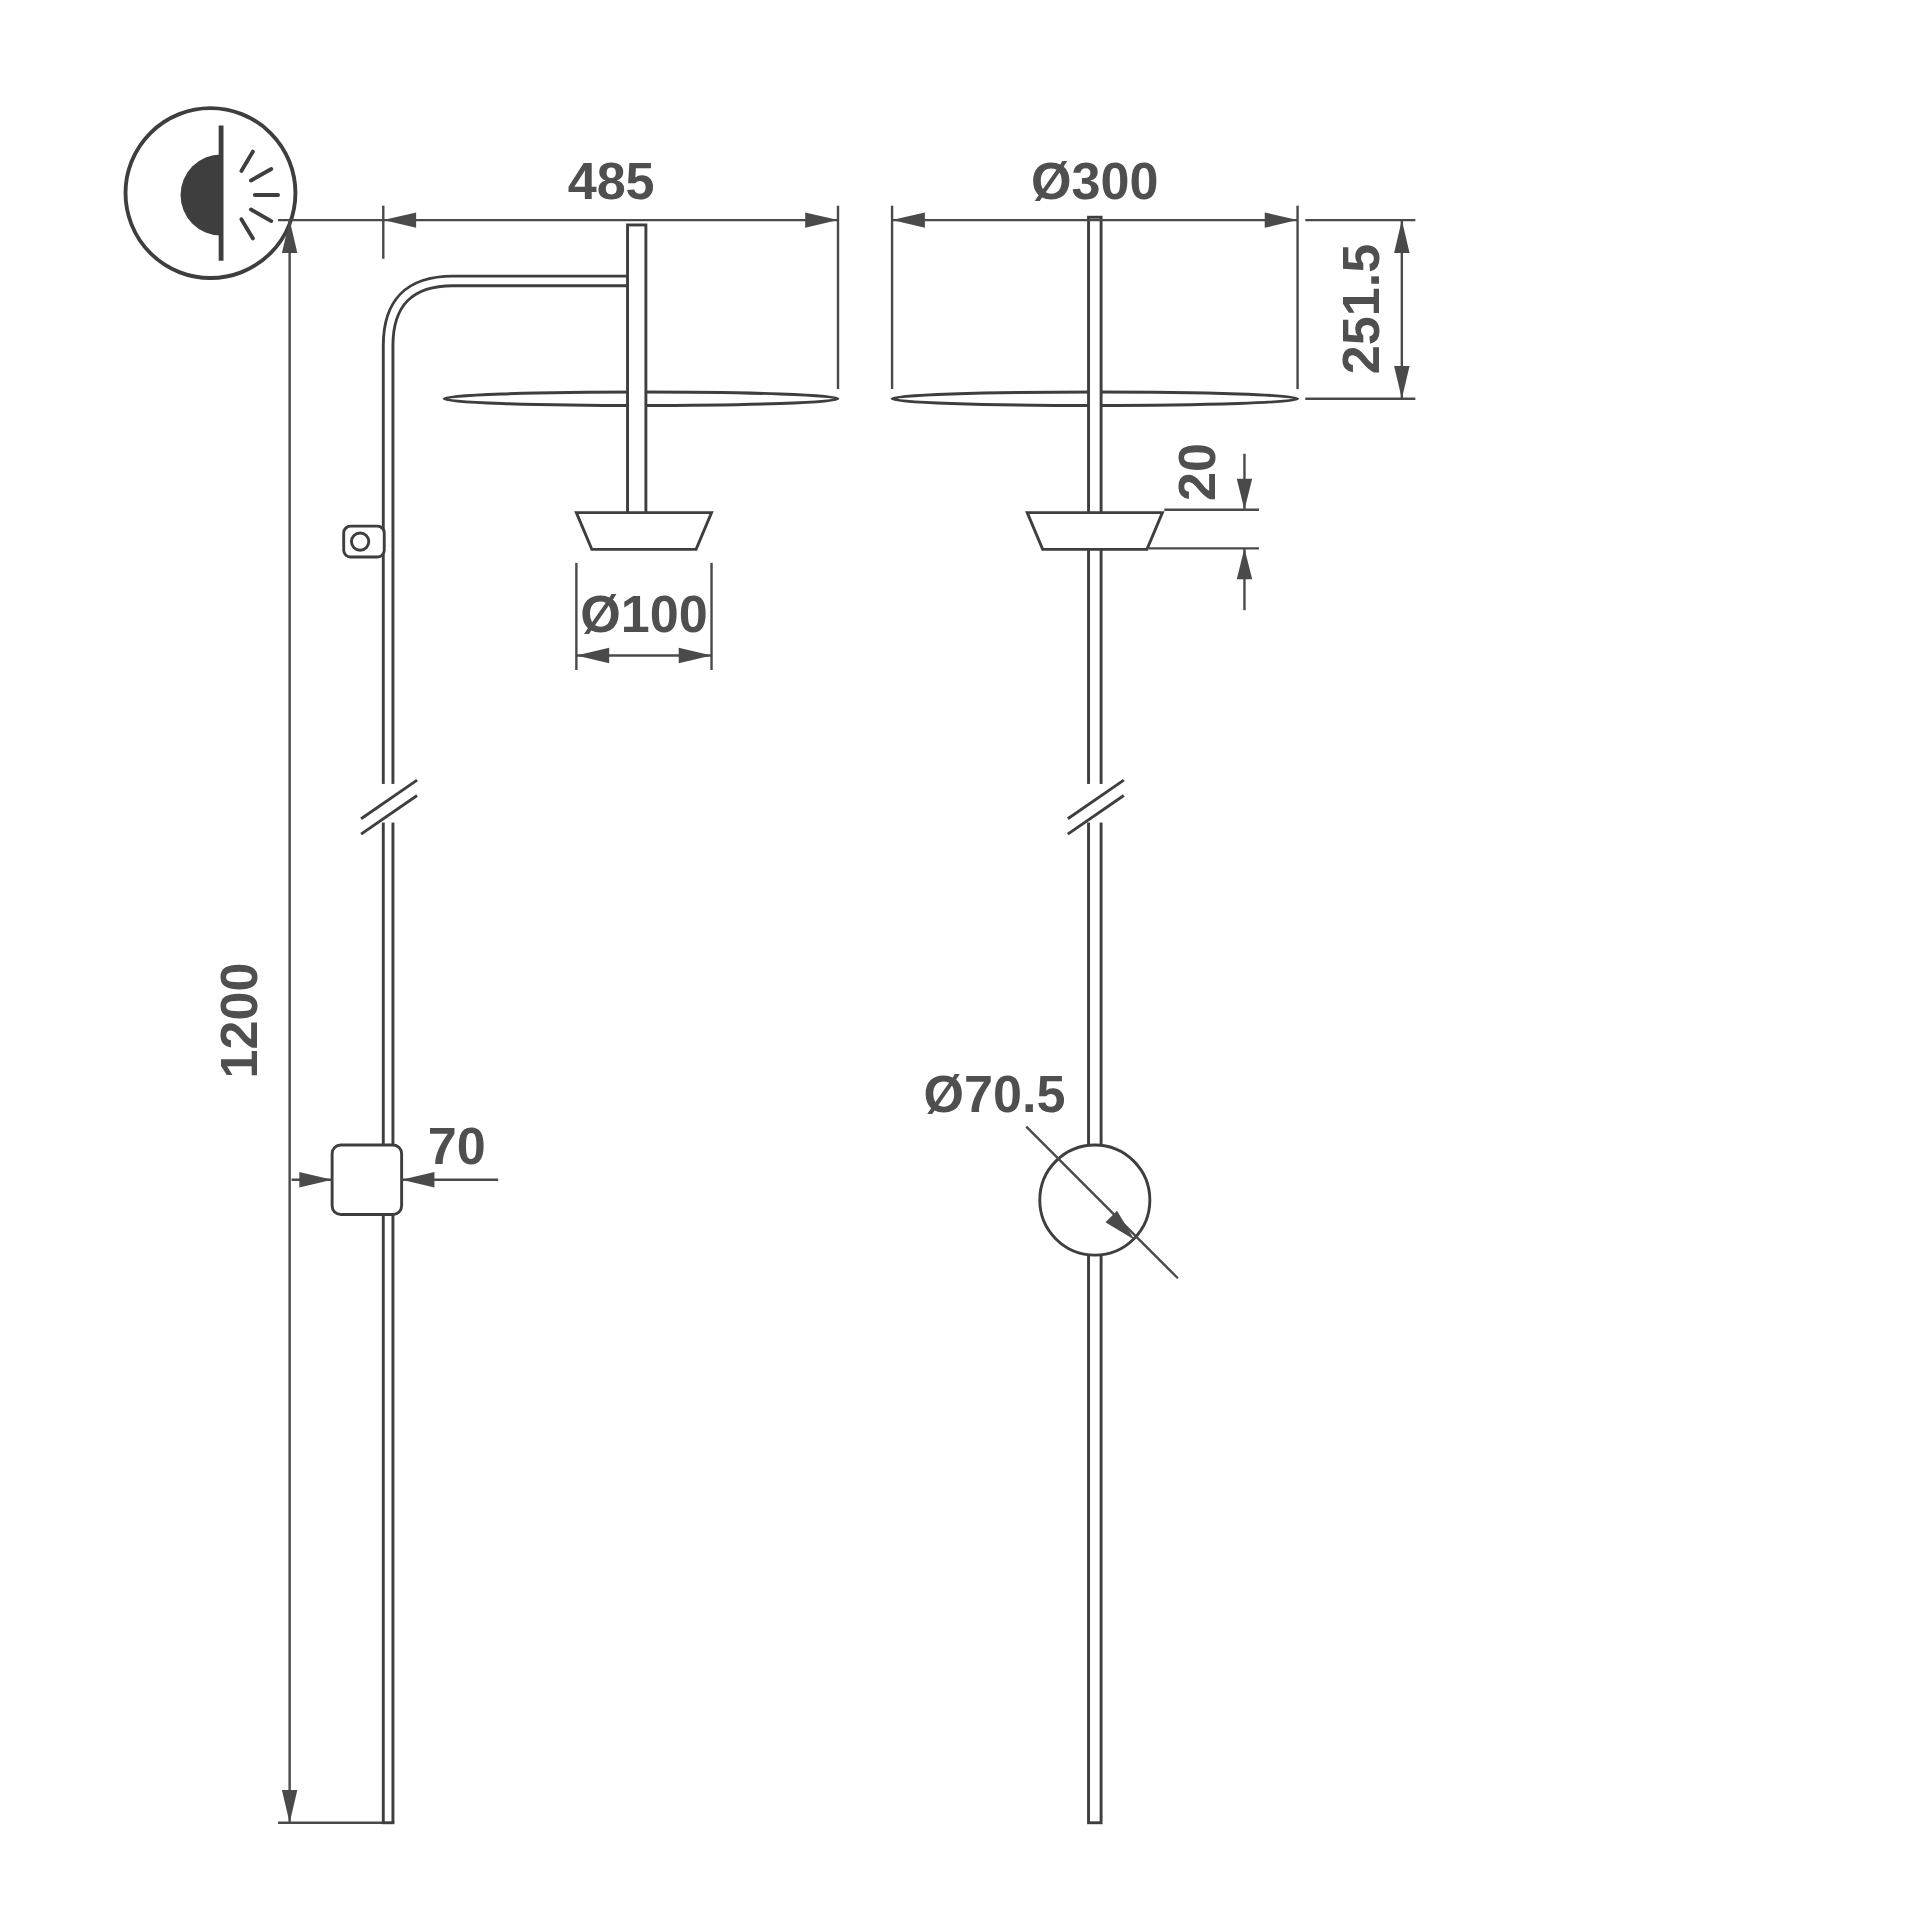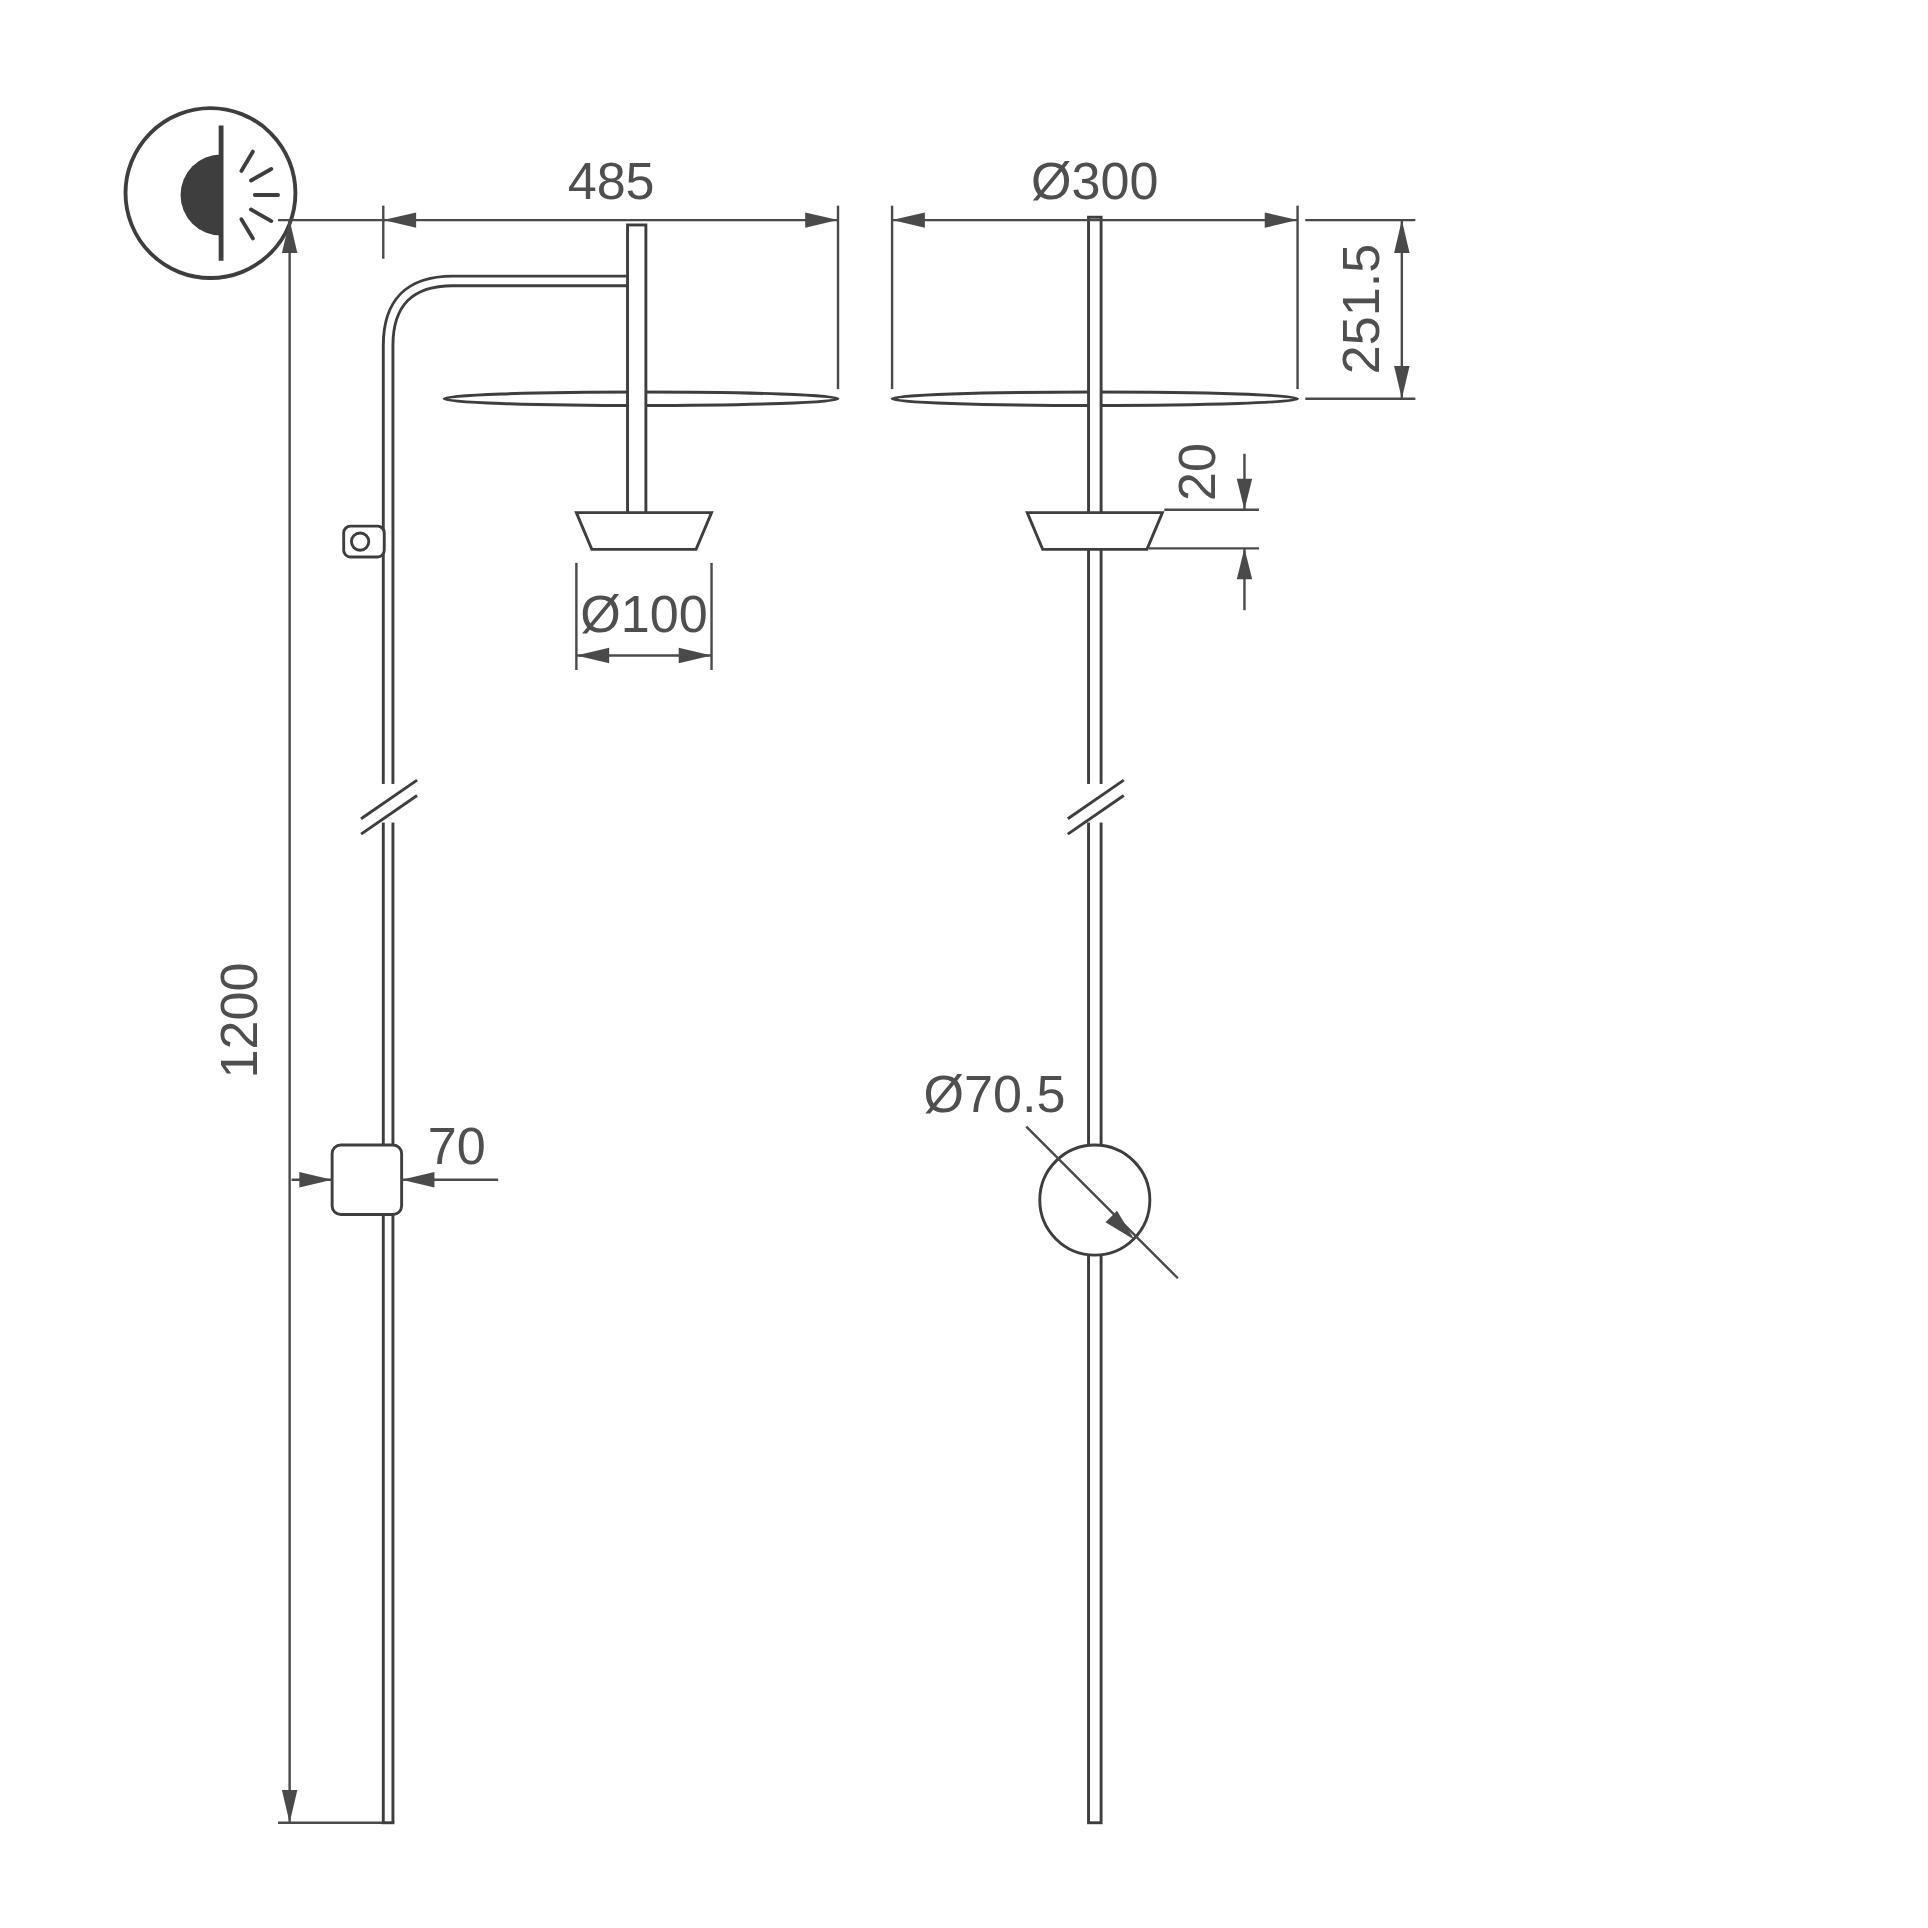--- a/index.html
+++ b/index.html
@@ -1,16 +1,16 @@
 <!DOCTYPE html>
 <html><head>
 <meta charset="utf-8">
 <style>
   html,body{margin:0;padding:0;background:#ffffff;}
-  .stage{width:1928px;height:1928px;position:relative;background:#ffffff;}
+  .stage{width:1928px;height:1928px;position:relative;background:#ffffff;font-weight:bold;}
   svg{display:block;}
   .ln{stroke:#3e3e3e;stroke-width:3;fill:none;}
   .lnf{stroke:#3e3e3e;stroke-width:3;fill:#ffffff;}
   .thick{stroke:#3e3e3e;stroke-width:13;fill:none;stroke-linecap:butt;}
   .thick-core{stroke:#ffffff;stroke-width:7;fill:none;stroke-linecap:butt;}
   .dim{stroke:#4a4a4a;stroke-width:2.5;fill:none;}
   .arr{fill:#4a4a4a;stroke:none;}
   .txt{font-family:"Liberation Sans", sans-serif;font-size:54px;fill:#4f4f4f;}
   .icn{stroke:#3e3e3e;fill:none;}
   .icnf{fill:#3e3e3e;stroke:none;}

